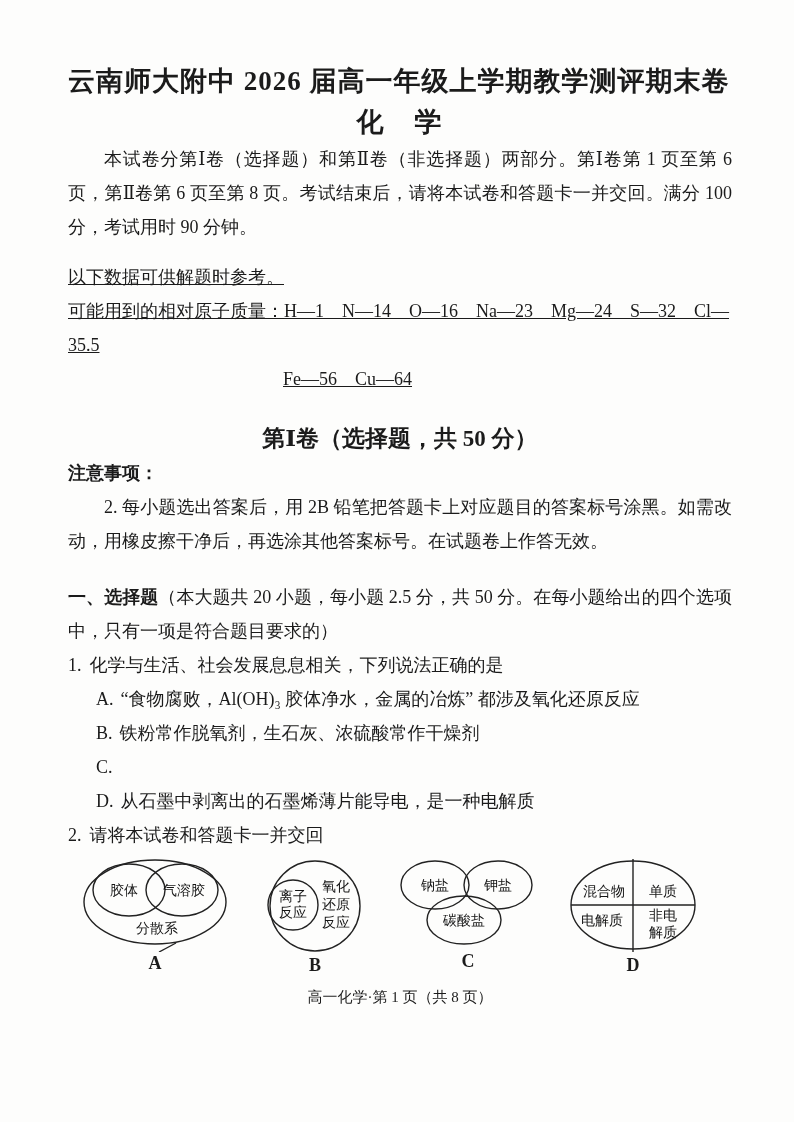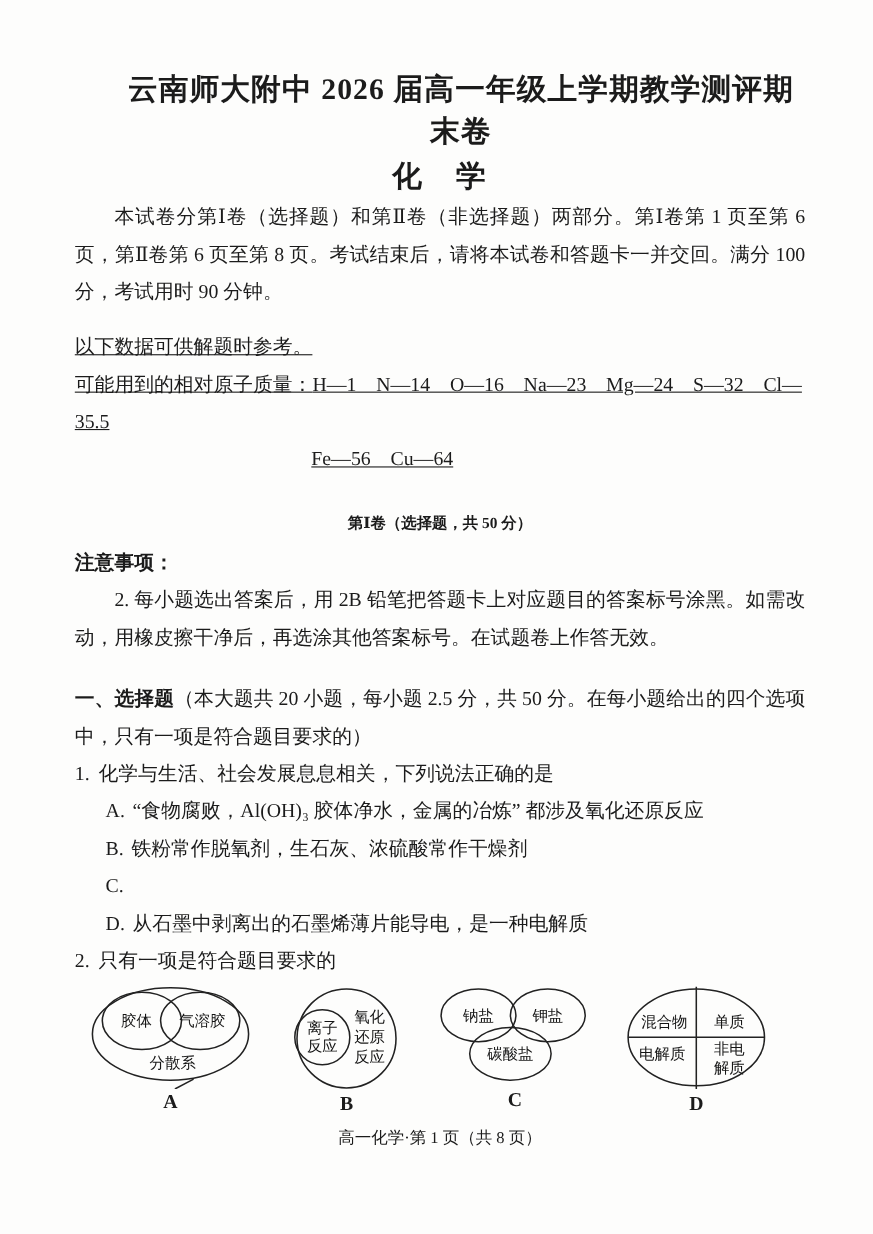--- a/index.html
+++ b/index.html
@@ -15,43 +15,42 @@
     font-size: 18px;
     line-height: 34px;
     overflow: hidden;
   }
   .content { padding: 62px 62px 0 68px; }
 
   .title {
     font-size: 27px;
     line-height: 38px;
     font-weight: 700;
-    text-align: center;
+    text-align: left;
     letter-spacing: 1px;
-    margin-left: 38px;
   }
   .subject {
     font-size: 27px;
     line-height: 40px;
     font-weight: 700;
     text-align: center;
     letter-spacing: 2px;
     margin-top: 2px;
   }
   .intro { text-align: justify; }
   .indent { text-indent: 2em; }
 
   .ref-block { margin-top: 16px; text-decoration: underline; }
   .masses-line2 { margin-left: 215px; }
 
   .section-heading {
     margin-top: 26px;
     text-align: center;
     font-weight: 700;
-    font-size: 14px;
+    font-size: 23px;
   }
   .notes-title {
     font-weight: 700;
     font-family: "Liberation Sans", "DejaVu Sans", sans-serif;
     font-size: 18px;
   }
   .note { text-align: justify; }
 
   .part-heading { margin-top: 22px; text-align: justify; }
   .part-label {
@@ -134,21 +133,21 @@
         </p>
       <p class="option-row">
           <span class="opt-label">D.</span>
           <span>从石墨中剥离出的石墨烯薄片能导电，是一种电解质</span>
         </p>
     </div>
 
     <div class="question">
       <p class="stem-row">
           <span class="qnum">2.</span>
-          <span>只有一项是符合题目要求的</span>
+          <span>请将本试卷和答题卡一并交回</span>
         </p>
 
       <div class="diagram-row">
 
         <figure class="fig fig-a">
           <svg width="150" height="94" viewBox="0 0 150 94">
             <ellipse class="shape" cx="75" cy="44" rx="71" ry="42"></ellipse>
             <ellipse class="shape" cx="49" cy="32" rx="36" ry="26"></ellipse>
             <ellipse class="shape" cx="102" cy="32" rx="36" ry="26"></ellipse>
             <line class="shape" x1="96" y1="85" x2="79" y2="94"></line>

